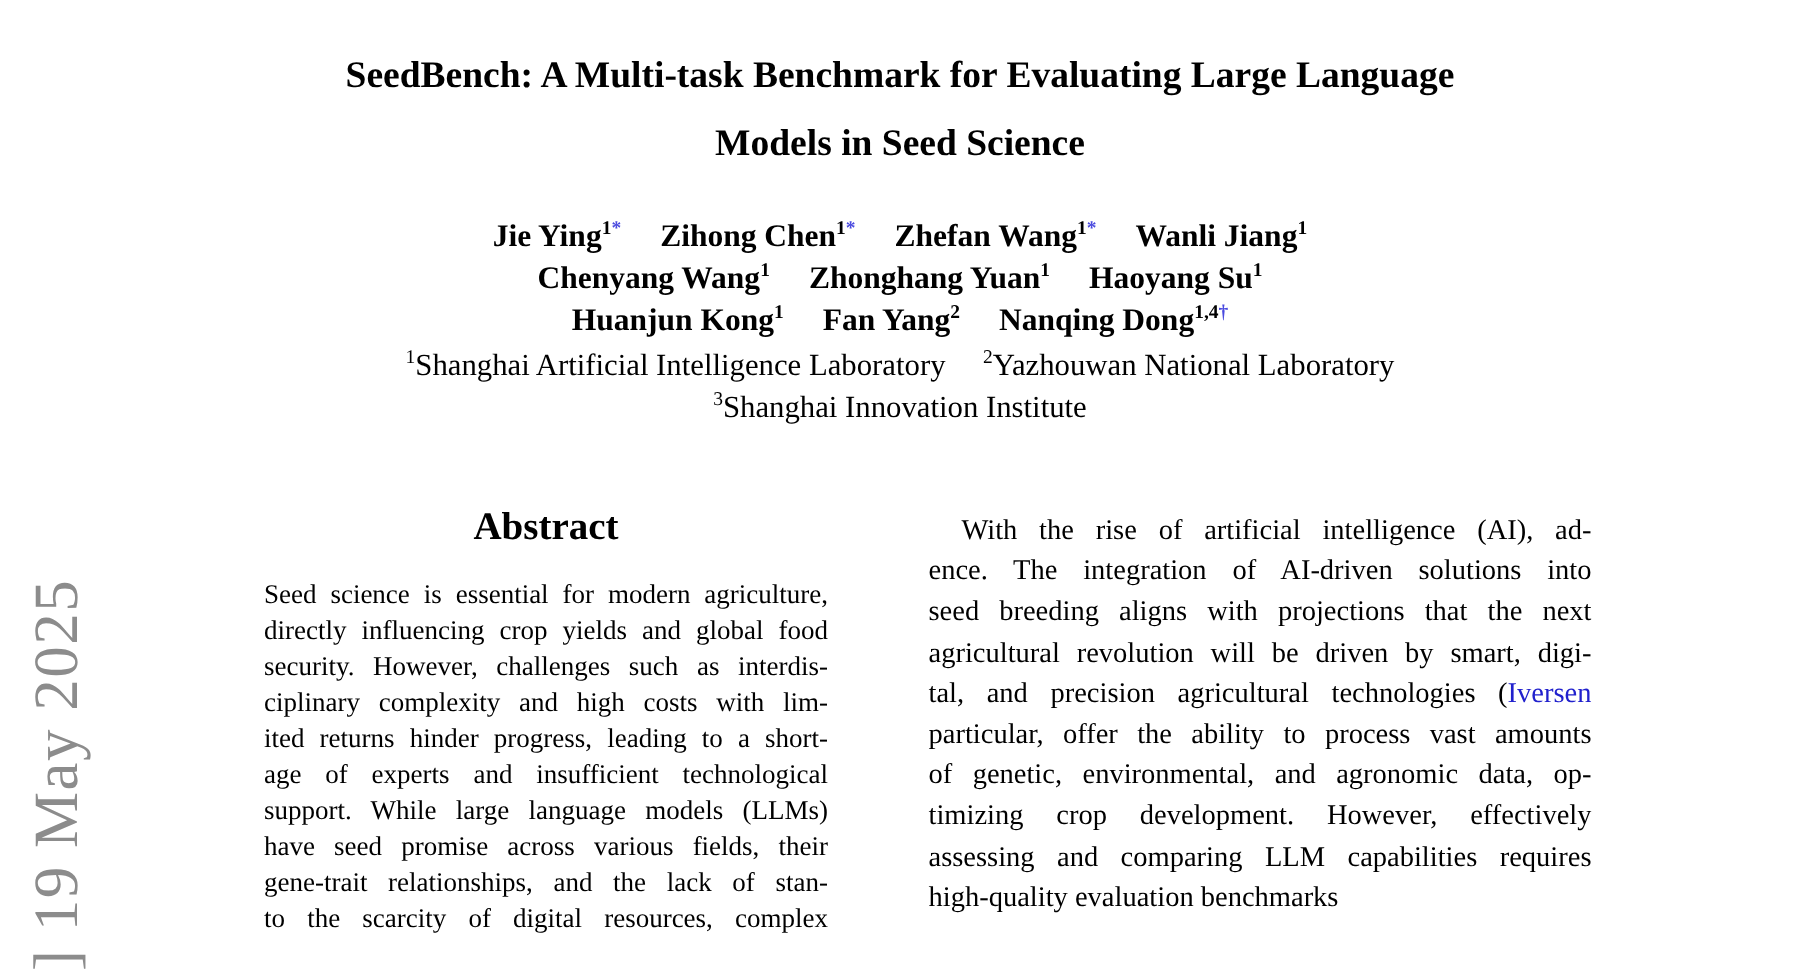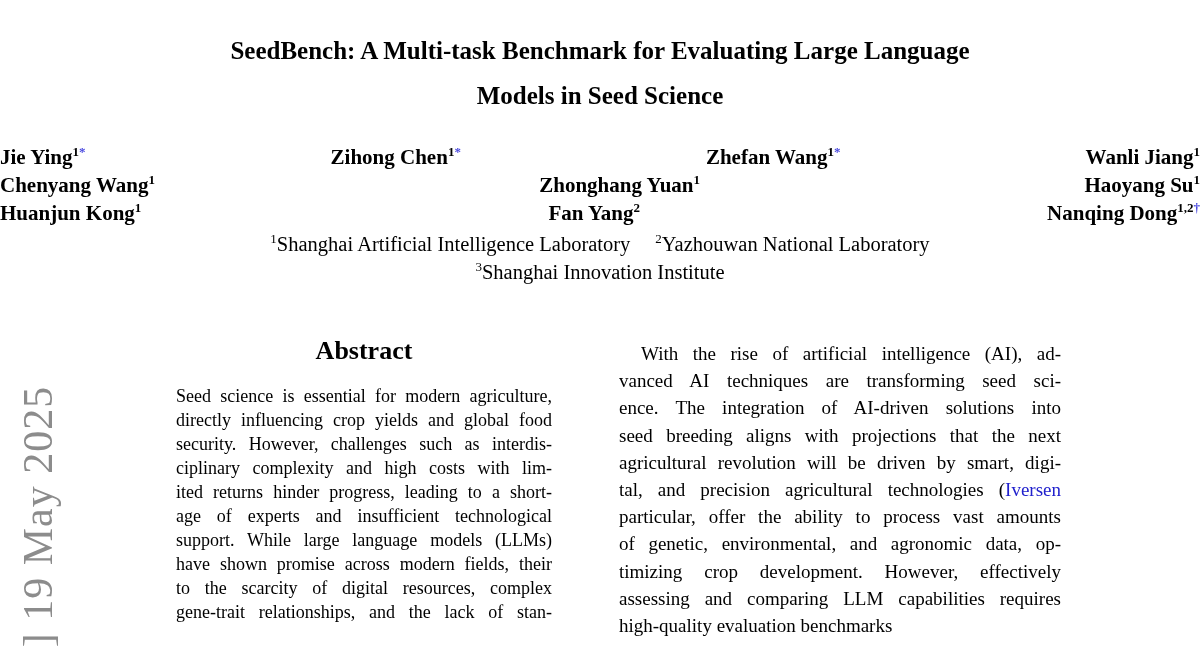--- a/index.html
+++ b/index.html
@@ -13,21 +13,21 @@
     position:absolute;left:14px;top:674px;
     transform:rotate(-90deg);transform-origin:0 0;
     font-size:42px;color:var(--wm,#8c8c8c);white-space:nowrap;letter-spacing:1px;
   }
   .title-line{
     position:absolute;left:0;width:1200px;margin:0;
     text-align:center;font-weight:bold;font-size:25px;line-height:33px;
   }
   .l1{top:34px;} .l2{top:79px;}
   .authors{position:absolute;top:143px;left:0;width:1200px;}
-  .author-line{display:flex;justify-content:space-between;gap:26px;height:28px;line-height:28px;
+  .author-line{display:flex;justify-content:center;gap:26px;height:28px;line-height:28px;
     font-weight:bold;font-size:21px;}
   .affils{position:absolute;top:230px;left:0;width:1200px;}
   .affil-line{display:flex;justify-content:center;gap:25px;height:28px;line-height:28px;font-size:20.5px;}
   sup{font-size:13px;line-height:0;}
   .mark-blue{color:var(--mark,#4a4adf);}
   .abs-head{
     position:absolute;left:176px;top:336px;width:376px;
     text-align:center;font-weight:bold;font-size:26px;
   }
   .abs-body{position:absolute;left:176px;top:384px;width:376px;font-size:18px;}
@@ -55,21 +55,21 @@
       <span class="author"><span>Wanli Jiang</span><sup><span>1</span></sup></span>
     </div>
     <div class="author-line">
       <span class="author"><span>Chenyang Wang</span><sup><span>1</span></sup></span>
       <span class="author"><span>Zhonghang Yuan</span><sup><span>1</span></sup></span>
       <span class="author"><span>Haoyang Su</span><sup><span>1</span></sup></span>
     </div>
     <div class="author-line">
       <span class="author"><span>Huanjun Kong</span><sup><span>1</span></sup></span>
       <span class="author"><span>Fan Yang</span><sup><span>2</span></sup></span>
-      <span class="author"><span>Nanqing Dong</span><sup><span>1,2</span><span class="mark-blue">†</span></sup></span>
+      <span class="author"><span>Nanqing Dong</span><sup><span>1,4</span><span class="mark-blue">†</span></sup></span>
     </div>
   </div>
 
 <div class="affils">
     <div class="affil-line">
       <span><sup>1</sup><span>Shanghai Artificial Intelligence Laboratory</span></span>
       <span><sup>2</sup><span>Yazhouwan National Laboratory</span></span>
     </div>
     <div class="affil-line">
       <span><sup>3</sup><span>Shanghai Innovation Institute</span></span>
@@ -78,28 +78,27 @@
 
 <div class="abs-head">Abstract</div>
 <div class="abs-body">
     <div class="abs-line jline">Seed science is essential for modern agriculture,</div>
     <div class="abs-line jline">directly influencing crop yields and global food</div>
     <div class="abs-line jline">security.  However, challenges such as interdis-</div>
     <div class="abs-line jline">ciplinary complexity and high costs with lim-</div>
     <div class="abs-line jline">ited returns hinder progress, leading to a short-</div>
     <div class="abs-line jline">age of experts and insufficient technological</div>
     <div class="abs-line jline">support. While large language models (LLMs)</div>
-    <div class="abs-line jline">have shown promise across modern fields, their</div>
+    <div class="abs-line jline">have seed promise across various fields, their</div>
+    <div class="abs-line jline">gene-trait relationships, and the lack of stan-</div>
     <div class="abs-line jline">to the scarcity of digital resources, complex</div>
-    <div class="abs-line jline">gene-trait relationships, and the lack of stan-</div>
   </div>
 
 <div class="intro-col">
     <div class="body-line jline indent"><span>With the rise of artificial intelligence (AI), ad-</span></div>
-    <div class="body-line jline"><span>vanced AI techniques are transforming seed sci-</span></div>
     <div class="body-line jline"><span>ence.  The integration of AI-driven solutions into</span></div>
     <div class="body-line jline"><span>seed breeding aligns with projections that the next</span></div>
     <div class="body-line jline"><span>agricultural revolution will be driven by smart, digi-</span></div>
     <div class="body-line jline"><span>tal, and precision agricultural technologies (</span><span class="cite-link">Iversen</span></div>
     <div class="body-line jline"><span>particular, offer the ability to process vast amounts</span></div>
     <div class="body-line jline"><span>of genetic, environmental, and agronomic data, op-</span></div>
     <div class="body-line jline"><span>timizing crop development.  However, effectively</span></div>
     <div class="body-line jline"><span>assessing and comparing LLM capabilities requires</span></div>
     <div class="body-line"><span>high-quality evaluation benchmarks</span></div>
   </div>

